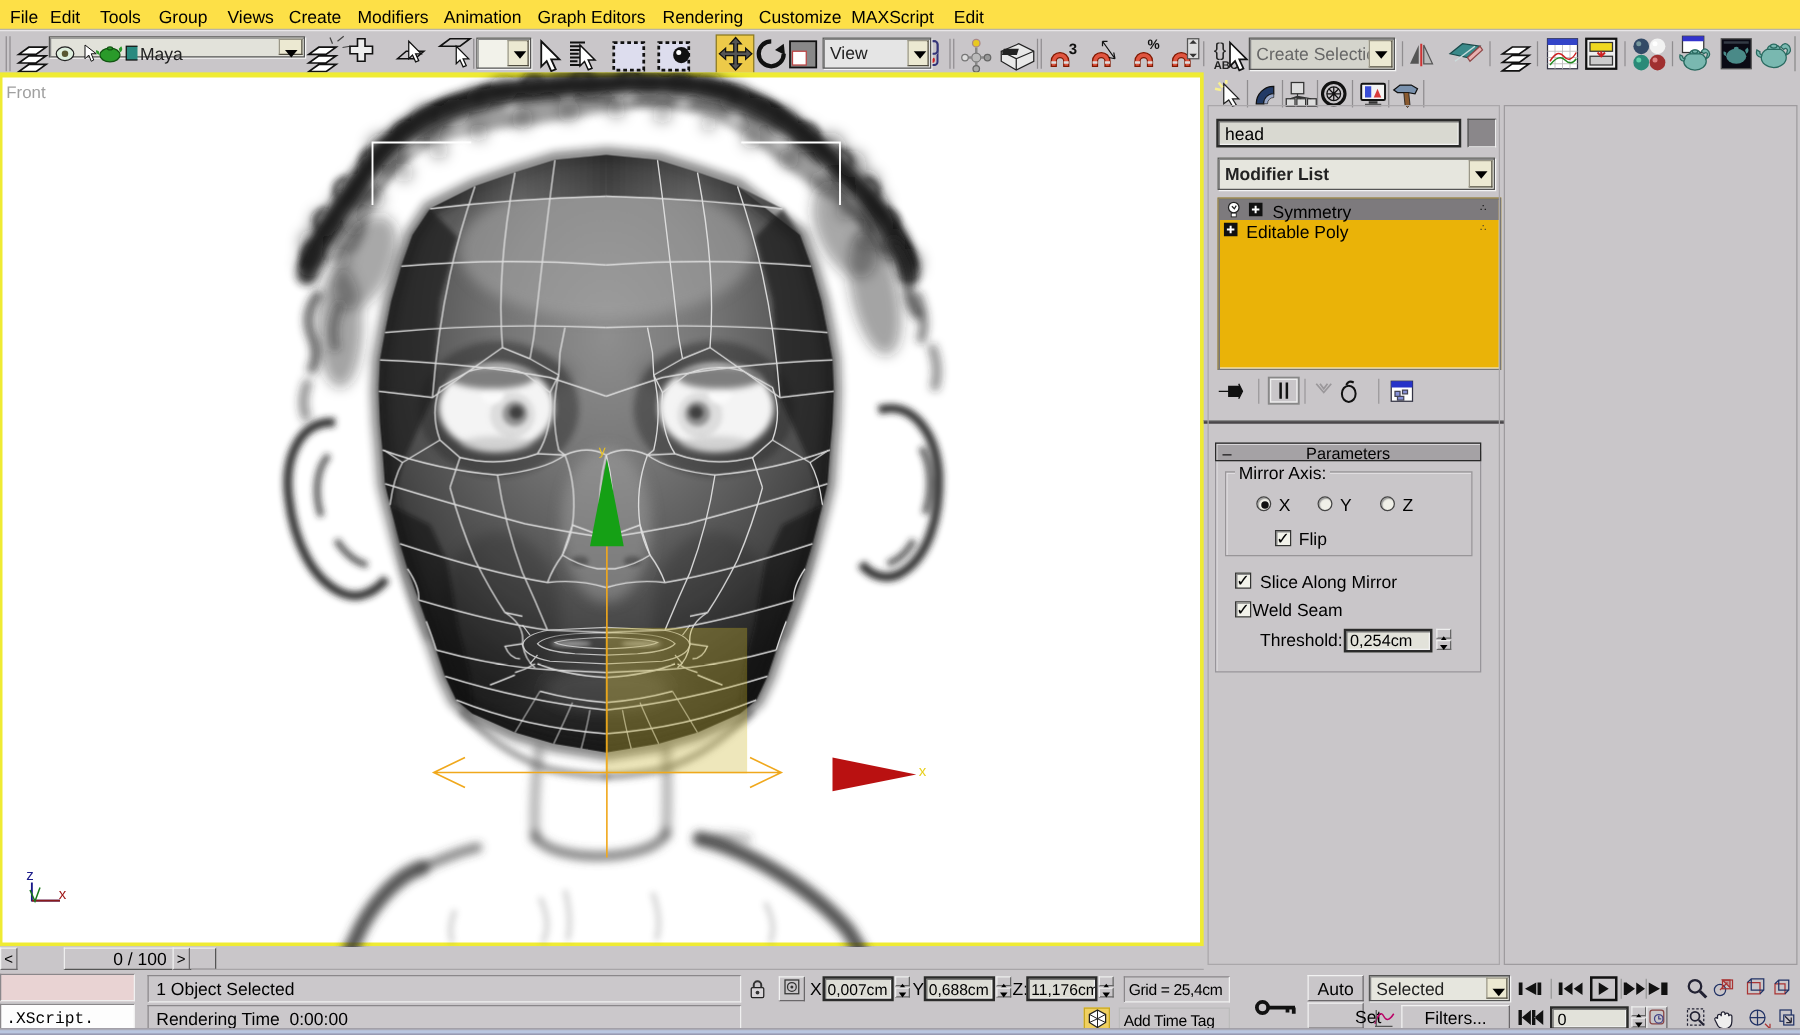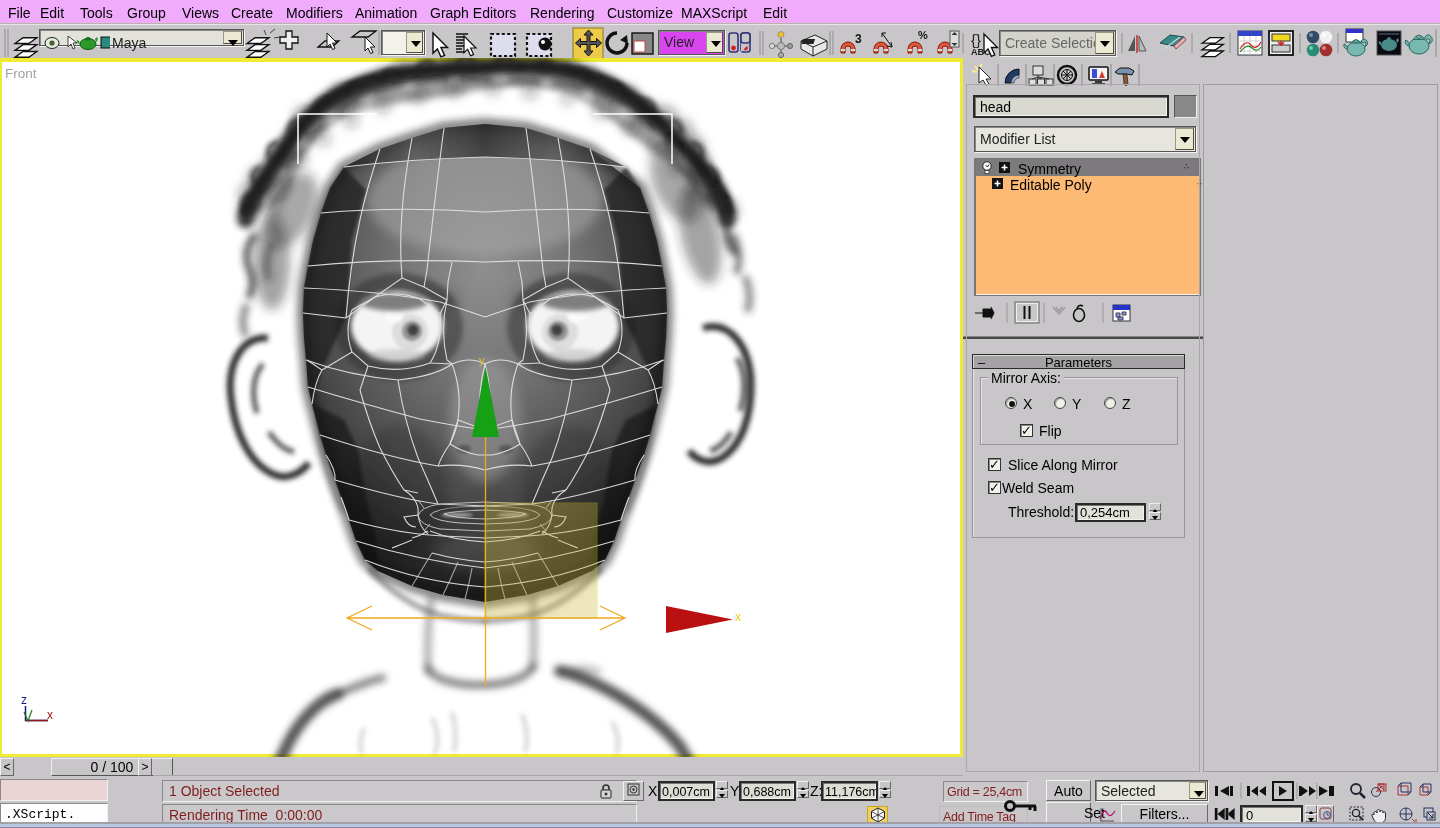--- a/index.html
+++ b/index.html
@@ -1,39 +1,39 @@
 <!DOCTYPE html>
 <html><head><meta charset="utf-8"><style>
 *{margin:0;padding:0;box-sizing:border-box;}
 html,body{width:1440px;height:828px;overflow:hidden;background:#c9c6c9;font-family:"Liberation Sans",sans-serif;}
 #app{position:relative;width:1440px;height:828px;}
 .abs{position:absolute;}
 
-#menubar{position:absolute;left:0;top:0;width:1440px;height:24px;background:#f0abfc;border-bottom:1px solid #b8b5a8;font-size:14px;color:#000;}
+#menubar{position:absolute;left:0;top:0;width:1440px;height:24px;background:#fde047;border-bottom:1px solid #b8b5a8;font-size:14px;color:#000;}
 #menubar span{position:absolute;top:5px;}
 
 #toolbar{position:absolute;left:0;top:24px;width:1440px;height:34px;overflow:hidden;background:#c9c6c9;border-top:1px solid #e8e5e8;}
 .combo{position:absolute;height:26px;background:#e2e2da;border:1px solid #555;box-shadow:inset 1px 1px 0 #888, 1px 1px 0 #f4f4f4;font-size:14px;color:#222;}
 .combo .dd{position:absolute;right:1px;top:1px;bottom:1px;width:19px;background:#ece9d2;border:1px solid #9a9788;border-right-color:#504d40;border-bottom-color:#504d40;}
 .combo .dd:after{content:"";position:absolute;left:4px;top:8px;border:5px solid transparent;border-top:6px solid #000;}
 
 #vp{position:absolute;left:0;top:58px;width:963px;height:699px;background:#eded2f;}
 #vpsvg{position:absolute;left:0;top:0;}
 
 #cpanel{position:absolute;left:963px;top:58px;width:396px;height:719px;background:#c9c6c9;}
 #cpempty{position:absolute;left:240px;top:26px;width:235px;height:688px;border:1px solid #9e9b9e;}
 .field{background:#d9d9d1;white-space:nowrap;overflow:hidden;border:2px solid #2a2a2a;font-size:14px;color:#000;}
 .sunk{box-shadow:inset 1px 1px 0 #777, inset -1px -1px 0 #f2f2f2;}
 .gbox{position:absolute;border:1px solid #989598;box-shadow:inset 1px 1px 0 #e8e5e8;}
 .chk{position:absolute;width:13px;height:13px;background:#f2f2ea;border:1px solid #333;box-shadow:inset 1px 1px 0 #888;font-size:13px;line-height:11px;text-align:center;color:#000;}
 .lbl{position:absolute;font-size:14px;color:#000;white-space:nowrap;}
 
 #trackrow{position:absolute;left:0;top:757px;width:963px;height:20px;background:#c9c6c9;}
 #statusbar{position:absolute;left:0;top:777px;width:1440px;height:51px;background:#c9c6c9;}
-.sfield{position:absolute;background:#cbc8cb;white-space:nowrap;overflow:hidden;border:1px solid #8a878a;border-right-color:#f0f0f0;border-bottom-color:#f0f0f0;font-size:14px;color:#7f1d1d;margin-left:44px;}
+.sfield{position:absolute;background:#cbc8cb;white-space:nowrap;overflow:hidden;border:1px solid #8a878a;border-right-color:#f0f0f0;border-bottom-color:#f0f0f0;font-size:14px;color:#000000;}
 .btn{position:absolute;background:#c9c6c9;border:1px solid #f2f2f2;border-right-color:#6a676a;border-bottom-color:#6a676a;font-size:14px;color:#000;text-align:center;}
 .spin{position:absolute;width:13px;}
 .spin b,.spin i{position:absolute;left:0;width:12px;height:8px;background:#c9c6c9;border:1px solid #eee;border-right-color:#666;border-bottom-color:#666;}
 .spin b:after{content:"";position:absolute;left:2px;top:2px;border:3px solid transparent;border-bottom:4px solid #000;}
 .spin i:after{content:"";position:absolute;left:2px;top:3px;border:3px solid transparent;border-top:4px solid #000;}
 .spin b{top:0}.spin i{top:9px}
 </style></head><body>
 <div id="app">
   <div id="menubar">
     <span style="left:8px">File</span>
@@ -223,21 +223,21 @@
           <path d="M36 10 q-4-1 -3-4 l2 1 Z M52 8 q3-2 1-5 l-2 2 Z" fill="#2a9a2a"></path>
           <ellipse cx="44" cy="4.7" rx="2" ry="1.2" fill="#2a9a2a" stroke="#115511"></ellipse>
           <rect x="57" y="3" width="11" height="11" fill="#2a8a80" stroke="#111"></rect>
         </svg>
       <span style="position:absolute;left:72px;top:5px;">Maya</span>
         <span class="dd"></span>
     </div>
     <div class="combo abs" style="left:381px;top:5px;width:44px;height:25px;background:#f2f2ea;">
         <span class="dd" style="width:17px"></span>
       </div>
-    <div class="combo abs" style="left:658px;top:5px;width:67px;height:25px;background:#d946ef;">
+    <div class="combo abs" style="left:658px;top:5px;width:87px;height:25px;background:#e5e5e5;">
         <span style="position:absolute;left:5px;top:3px">View</span>
         <span class="dd" style="width:17px"></span>
       </div>
     <div class="combo abs" style="left:999px;top:5px;width:117px;height:26px;background:#d4d4cc;color:#666;">
         <span style="position:absolute;left:5px;top:4px">Create Selectio</span>
         <span class="dd" style="width:19px"></span>
       </div>
   </div>
   <div id="vp">
       <svg id="vpsvg" width="963" height="699" viewBox="0 58 963 699">
@@ -538,39 +538,39 @@
         <rect x="125" y="6" width="5" height="9" fill="#3a4ed8"></rect>
           <path d="M132 15 l3-7 3 7 Z" fill="#d83a3a"></path>
         <rect x="128" y="18" width="7" height="2" fill="#333"></rect>
           <rect x="125" y="20" width="13" height="2" fill="#555"></rect>
         <path d="M148 9 l5-4 9 0 5 3 -2 4 -6-1 -8 0 Z" fill="#7a92ae" stroke="#111"></path>
         <path d="M156 11 l4 0 1 10 -2 2 -2-2 Z" fill="#8a5a30" stroke="#111" stroke-width=".6"></path>
       </g>
     </svg>
     <div class="field sunk abs" style="left:10px;top:37px;width:196px;height:23px;padding:2px 5px;background:#d9d9d1;">head</div>
     <div class="abs" style="left:211px;top:37px;width:23px;height:23px;background:#8a878a;border:1px solid #555;border-right-color:#eee;border-bottom-color:#eee;"></div>
-    <div class="combo abs" style="left:11px;top:68px;width:222px;height:26px;background:#e6e6de;">
+    <div class="combo abs" style="left:11px;top:68px;width:222px;height:26px;background:#e6e6de;font-weight:bold;">
         <span style="position:absolute;left:5px;top:4px">Modifier List</span>
         <span class="dd"></span>
       </div>
-    <div class="abs sunk" style="left:11px;top:100px;width:227px;height:138px;background:#fdba74;border:1px solid #777;">
+    <div class="abs sunk" style="left:11px;top:100px;width:227px;height:138px;background:#eab308;border:1px solid #777;">
       <div class="abs" style="left:1px;top:1px;width:223px;height:16px;background:#7d7a7d;color:#000;font-size:14px;">
         <svg class="abs" style="left:5px;top:1px" width="12" height="14" viewBox="0 0 12 14">
             <circle cx="6" cy="5" r="4.2" fill="#fff" stroke="#222"></circle>
             <rect x="4" y="9.5" width="4" height="3" fill="#fff" stroke="#222" stroke-width=".7"></rect>
             <path d="M4.5 4 l2 2 1.5-2.5" stroke="#222" fill="none"></path>
           </svg>
         <svg class="abs" style="left:23px;top:2px" width="12" height="12" viewBox="0 0 12 12">
             <rect x="0" y="0" width="11" height="11" fill="#111"></rect>
             <path d="M2.5 5.5 h6 M5.5 2.5 v6" stroke="#fff" stroke-width="1.6"></path>
           </svg>
         <span style="position:absolute;left:42px;top:1px">Symmetry</span>
         <span style="position:absolute;right:8px;top:2px;font-size:8px;letter-spacing:2px">∴</span>
       </div>
-      <div class="abs" style="left:14px;top:17px;width:223px;height:16px;color:#000;font-size:14px;">
+      <div class="abs" style="left:1px;top:17px;width:223px;height:16px;color:#000;font-size:14px;">
         <svg class="abs" style="left:3px;top:2px" width="12" height="12" viewBox="0 0 12 12">
             <rect x="0" y="0" width="11" height="11" fill="#111"></rect>
             <path d="M2.5 5.5 h6 M5.5 2.5 v6" stroke="#fff" stroke-width="1.6"></path>
           </svg>
         <span style="position:absolute;left:21px;top:1px">Editable Poly</span>
         <span style="position:absolute;right:8px;top:2px;font-size:8px;letter-spacing:2px;color:#333">∴</span>
       </div>
     </div>
 
     <svg class="abs" style="left:10px;top:243px" width="170" height="24" viewBox="0 0 170 24">

